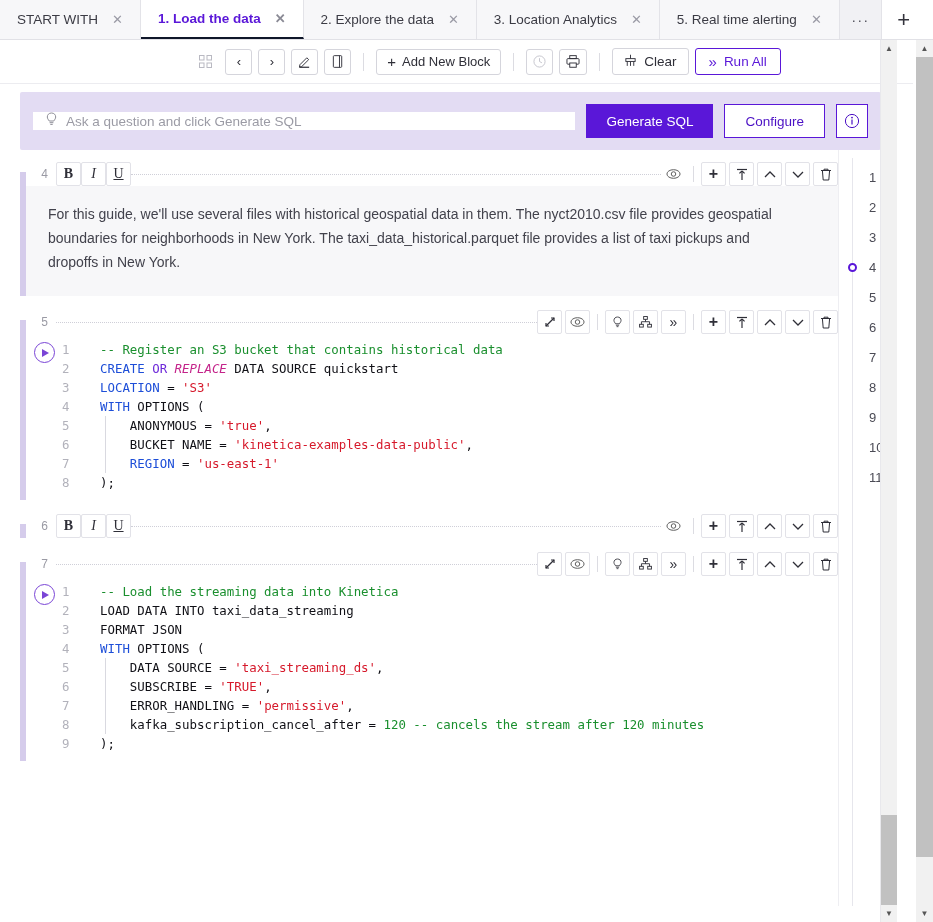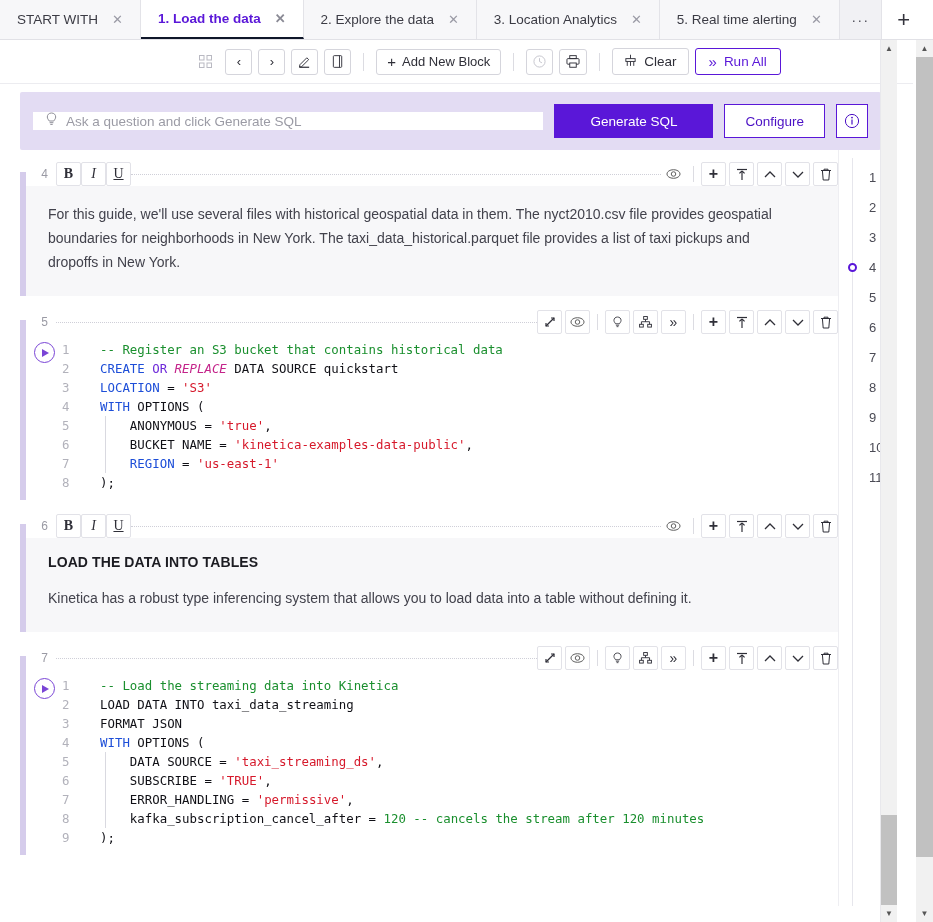--- a/index.html
+++ b/index.html
@@ -91,21 +91,21 @@
     border-radius: 2px;
   }
   .assist-input {
     flex: 1; height: 18px; background: #ffffff;
     display: flex; align-items: center; gap: 8px; padding: 0 11px;
     border: 1px solid #ffffff;
   }
   .assist-input .ph { color: #9b9ba5; font-size: 13.5px; }
   .gen-sql {
     height: 34px; background: #5a17d8; color: #ffffff;
-    font-size: 13.5px; padding: 0 36px;
+    font-size: 13.5px; padding: 0 20px;
     display: inline-flex; align-items: center;
   }
   .configure {
     height: 34px; background: #ffffff; color: #4b10c4;
     border: 1px solid #5a17d8; font-size: 13.5px; padding: 0 20px;
     display: inline-flex; align-items: center;
   }
   .info-btn {
     height: 34px; width: 32px; background: #ffffff; border: 1px solid #5a17d8;
     color: #4b10c4; display: inline-flex; align-items: center; justify-content: center;
@@ -505,24 +505,20 @@
           </span>
           <span class="hbtn">
             <svg width="12" height="13" viewBox="0 0 12 13" aria-hidden="true">
               <line x1="1" y1="2.5" x2="11" y2="2.5" stroke="#2f2f38"></line>
               <path d="M4 2.5 V1.2 H8 V2.5" fill="none" stroke="#2f2f38"></path>
               <path d="M2.4 2.5 L3.2 12 H8.8 L9.6 2.5" fill="none" stroke="#2f2f38"></path>
             </svg>
           </span>
         </span>
       </div>
-      <div class="md-body">
-        <div class="md-title">LOAD THE DATA INTO TABLES</div>
-        <div class="md-para">Kinetica has a robust type inferencing system that allows you to load data into a table without defining it.</div>
-      </div>
     </div>
 
     <div class="block">
       <div class="block-accent"></div>
       <div class="block-head">
         <span class="block-num">7</span>
         <span class="dotline"></span>
         <span class="head-tools">
           <span class="hbtn">
             <svg width="12" height="12" viewBox="0 0 12 12" aria-hidden="true">

